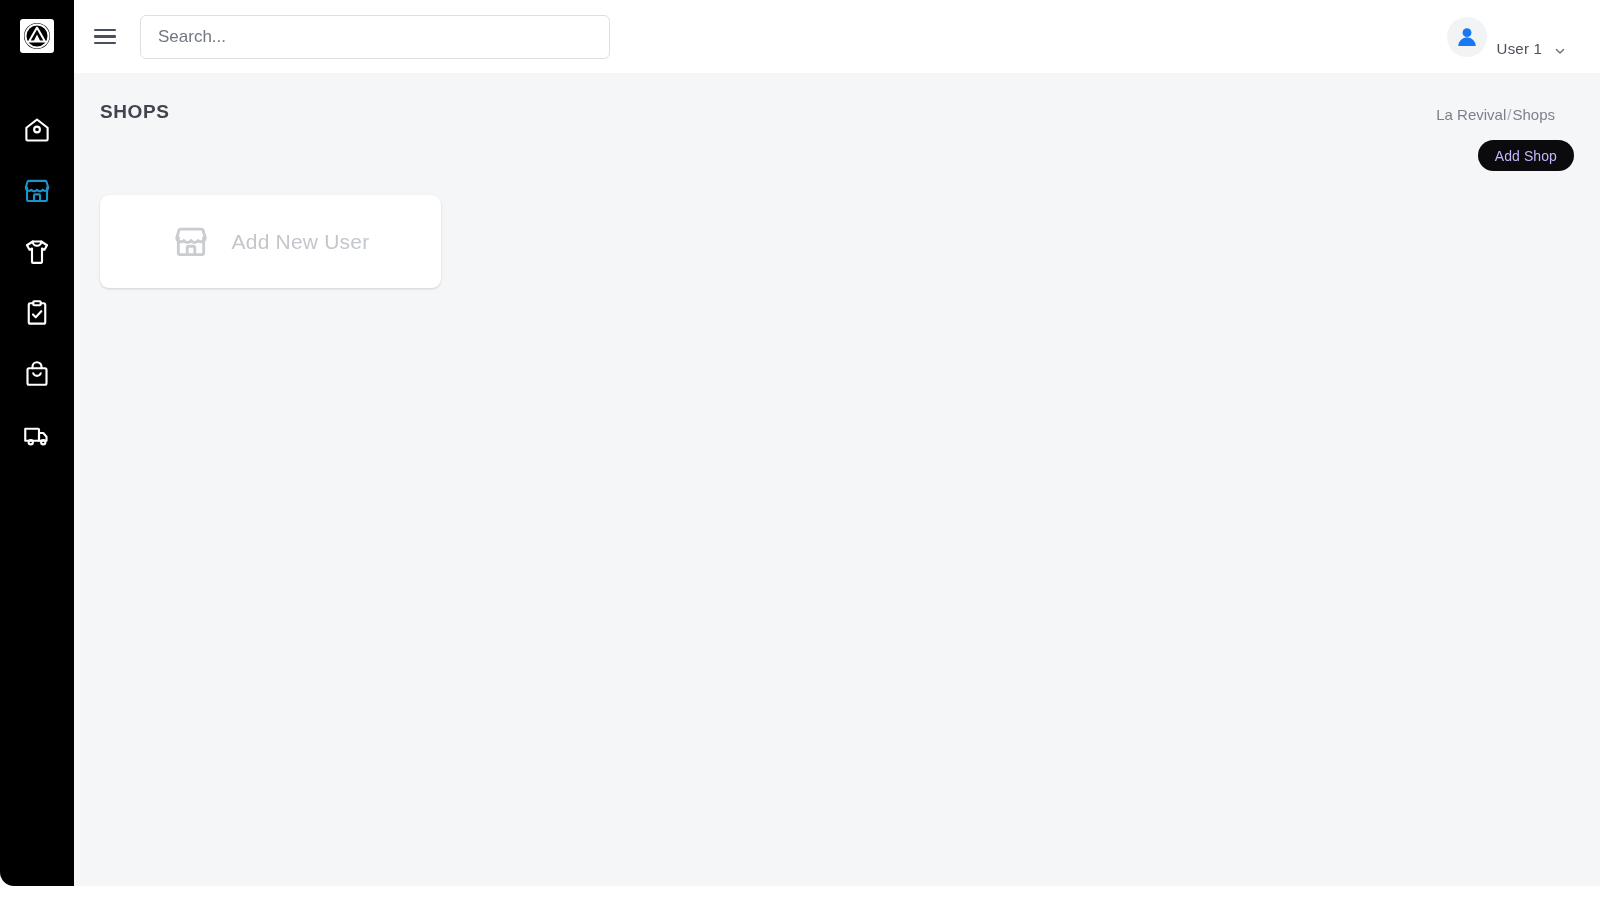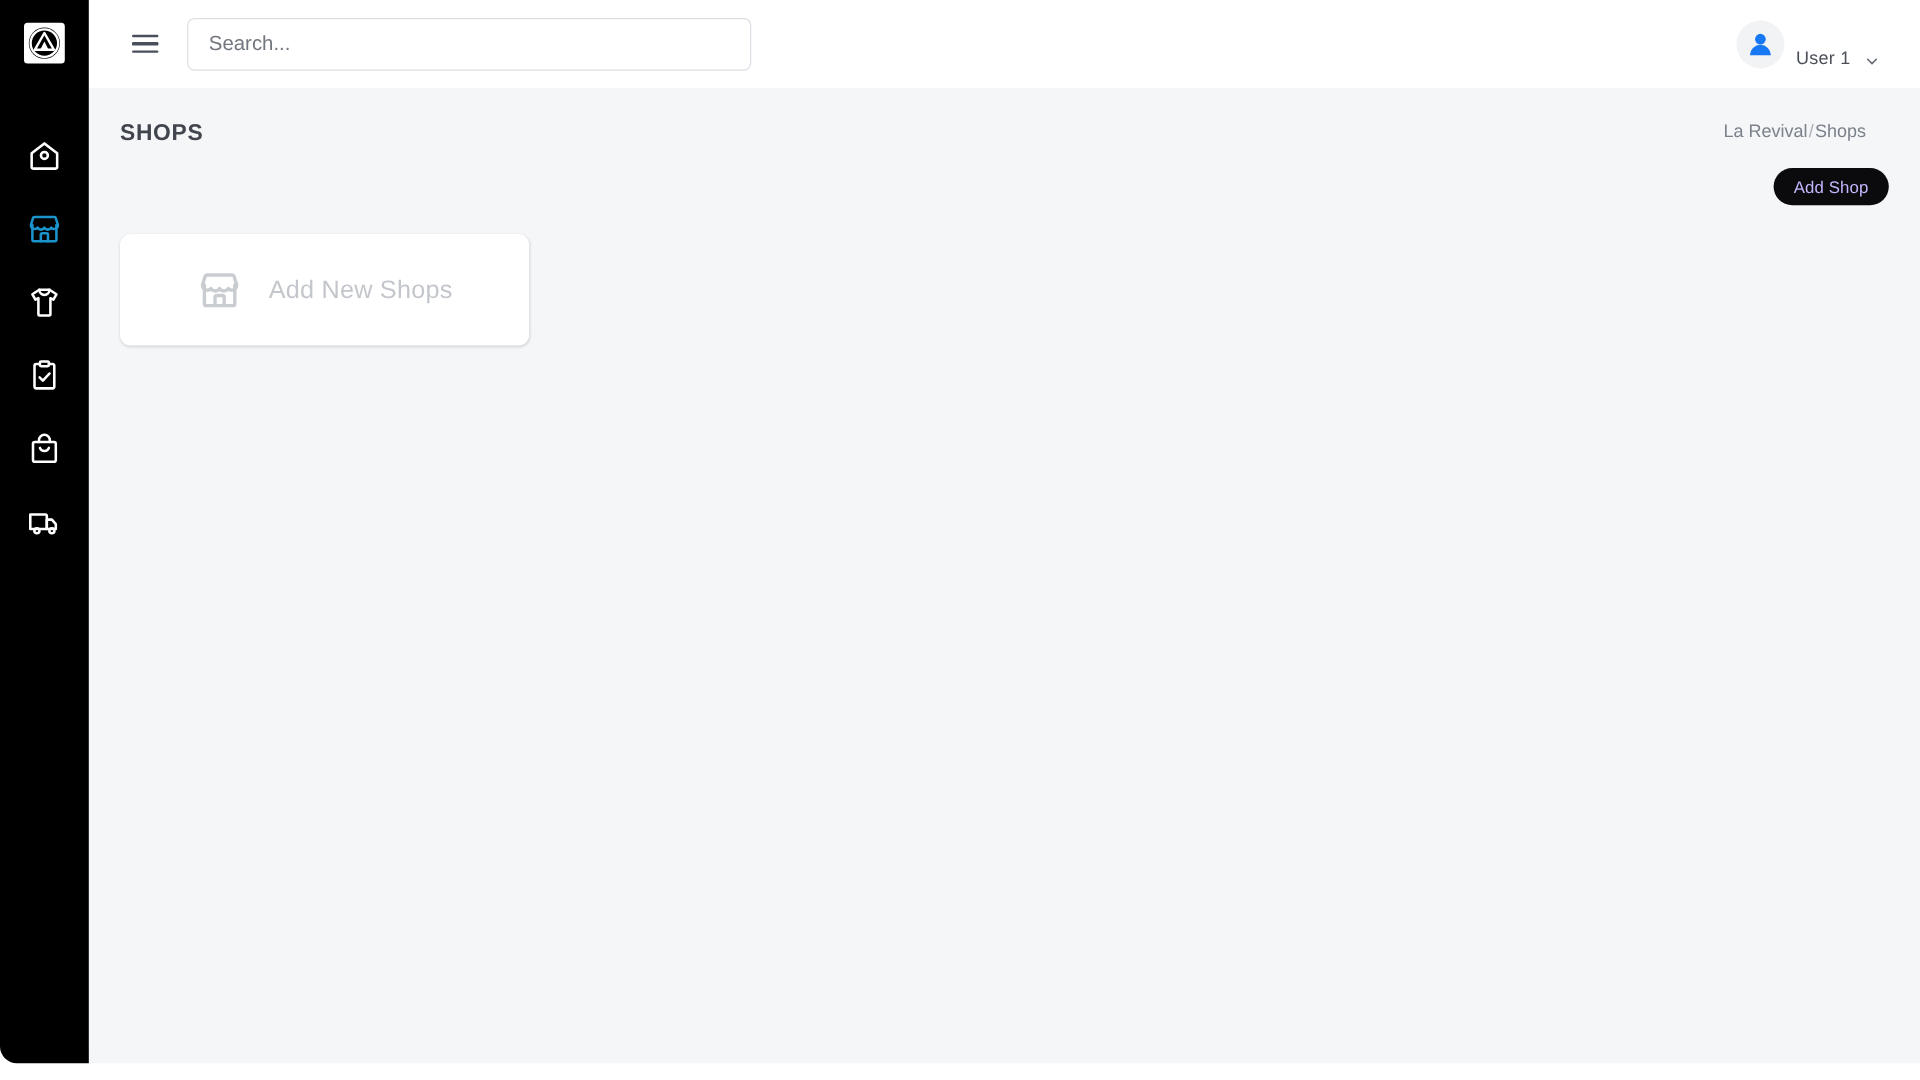--- a/index.html
+++ b/index.html
@@ -67,21 +67,21 @@
   
   .header {
     position: absolute;
     left: 74px;
     top: 0;
     width: 1526px;
     height: 73px;
     background: #ffffff;
     display: flex;
     align-items: center;
-    padding-left: 36px;
+    padding-left: 20px;
     padding-right: 32px;
     z-index: 4;
   }
 
   .hamburger {
     width: 24px;
     height: 24px;
     display: flex;
     flex-direction: column;
     justify-content: center;
@@ -150,21 +150,21 @@
     left: 74px;
     top: 73px;
     width: 1526px;
     height: 813px;
     background: #f5f6f8;
     border-bottom-right-radius: 0px;
   }
 
   .page-head {
     display: flex;
-    align-items: flex-start;
+    align-items: flex-end;
     padding: 28px 45px 0 26px;
   }
 
   .page-title {
     font-size: 19px;
     letter-spacing: 0.6px;
     color: #41454d;
   }
 
   .page-head-spacer { flex: 1; }
@@ -338,18 +338,18 @@
       <button class="add-shop-btn">Add Shop</button>
     </div>
 
     <div class="card-grid">
       <div class="add-shop-card">
         <svg class="store-icon" width="38" height="38" viewBox="0 0 24 24" fill="none" stroke="#c9ccd1" stroke-width="1.8" stroke-linecap="round" stroke-linejoin="round">
           <path d="M4 9.2 V19 a1 1 0 0 0 1 1 h14 a1 1 0 0 0 1 -1 V9.2"></path>
           <path d="M3 9.2 L4.4 4.6 a1 1 0 0 1 1 -0.7 h13.2 a1 1 0 0 1 1 0.7 L21 9.2 a2.6 2.6 0 0 1 -4.5 1.8 a2.6 2.6 0 0 1 -4.5 0 a2.6 2.6 0 0 1 -4.5 0 A2.6 2.6 0 0 1 3 9.2 Z"></path>
           <path d="M9.6 20 v-4.3 a1 1 0 0 1 1 -1 h2.8 a1 1 0 0 1 1 1 V20"></path>
         </svg>
-        <span class="add-shop-card-label">Add New Shops</span>
+        <span class="add-shop-card-label">Add New User</span>
       </div>
     </div>
 
   </main>
 </div>
 
 </body></html>

